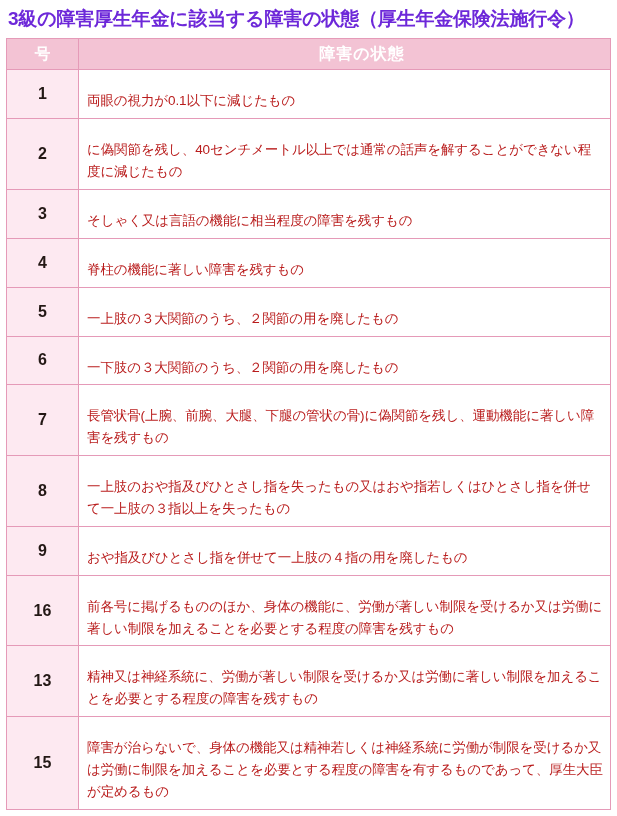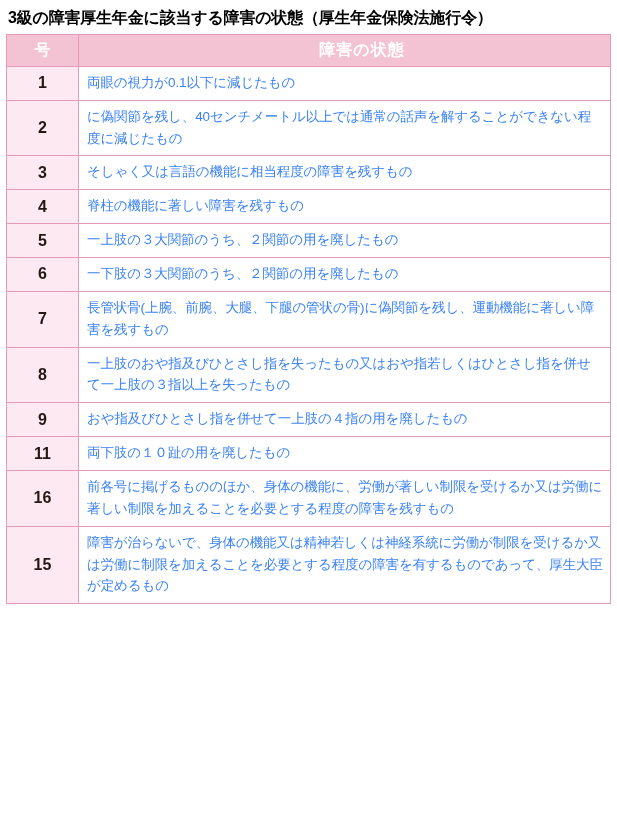--- a/index.html
+++ b/index.html
@@ -11,23 +11,23 @@
     width: 617px;
     font-family: "Liberation Sans", sans-serif;
     color: #231815;
   }
   .page {
     width: 617px;
     box-sizing: border-box;
     padding: 8px 6px 6px 6px;
   }
   .doc-title {
-    font-size: 16px;
+    font-size: 19px;
     font-weight: bold;
-    color: #000000;
+    color: #6d28d9;
     letter-spacing: -0.2px;
     margin: 0 0 7px 2px;
     line-height: 1.2;
   }
   table.grade-table {
     width: 604px;
     border-collapse: collapse;
     table-layout: fixed;
     border: 1px solid #e59ab8;
   }
@@ -61,22 +61,22 @@
     text-align: center;
     font-weight: bold;
     font-size: 16px;
     color: #231815;
     padding: 4px 0;
   }
   tbody td.desc-cell {
     background: #ffffff;
     font-size: 13.5px;
     line-height: 1.62;
-    padding: 5px 7px 6px 8px;
-    color: #3b82f6;
+    padding: 20px 7px 6px 8px;
+    color: #b91c1c;
     letter-spacing: -0.1px;
   }
 </style>
 </head>
 <body>
 
 <div class="page">
 
   <h1 class="doc-title">3級の障害厚生年金に該当する障害の状態（厚生年金保険法施行令）</h1>
 
@@ -122,26 +122,26 @@
       </tr>
       <tr>
         <td class="no-cell">8</td>
         <td class="desc-cell">一上肢のおや指及びひとさし指を失ったもの又はおや指若しくはひとさし指を併せて一上肢の３指以上を失ったもの</td>
       </tr>
       <tr>
         <td class="no-cell">9</td>
         <td class="desc-cell">おや指及びひとさし指を併せて一上肢の４指の用を廃したもの</td>
       </tr>
       <tr>
-        <td class="no-cell">11</td>
-        <td class="desc-cell">両下肢の１０趾の用を廃したもの</td>
+        <td class="no-cell">16</td>
+        <td class="desc-cell">前各号に掲げるもののほか、身体の機能に、労働が著しい制限を受けるか又は労働に著しい制限を加えることを必要とする程度の障害を残すもの</td>
       </tr>
       <tr>
-        <td class="no-cell">16</td>
-        <td class="desc-cell">前各号に掲げるもののほか、身体の機能に、労働が著しい制限を受けるか又は労働に著しい制限を加えることを必要とする程度の障害を残すもの</td>
+        <td class="no-cell">13</td>
+        <td class="desc-cell">精神又は神経系統に、労働が著しい制限を受けるか又は労働に著しい制限を加えることを必要とする程度の障害を残すもの</td>
       </tr>
       <tr>
         <td class="no-cell">15</td>
         <td class="desc-cell">障害が治らないで、身体の機能又は精神若しくは神経系統に労働が制限を受けるか又は労働に制限を加えることを必要とする程度の障害を有するものであって、厚生大臣が定めるもの</td>
       </tr>
     </tbody>
   </table>
 
 </div>
 

